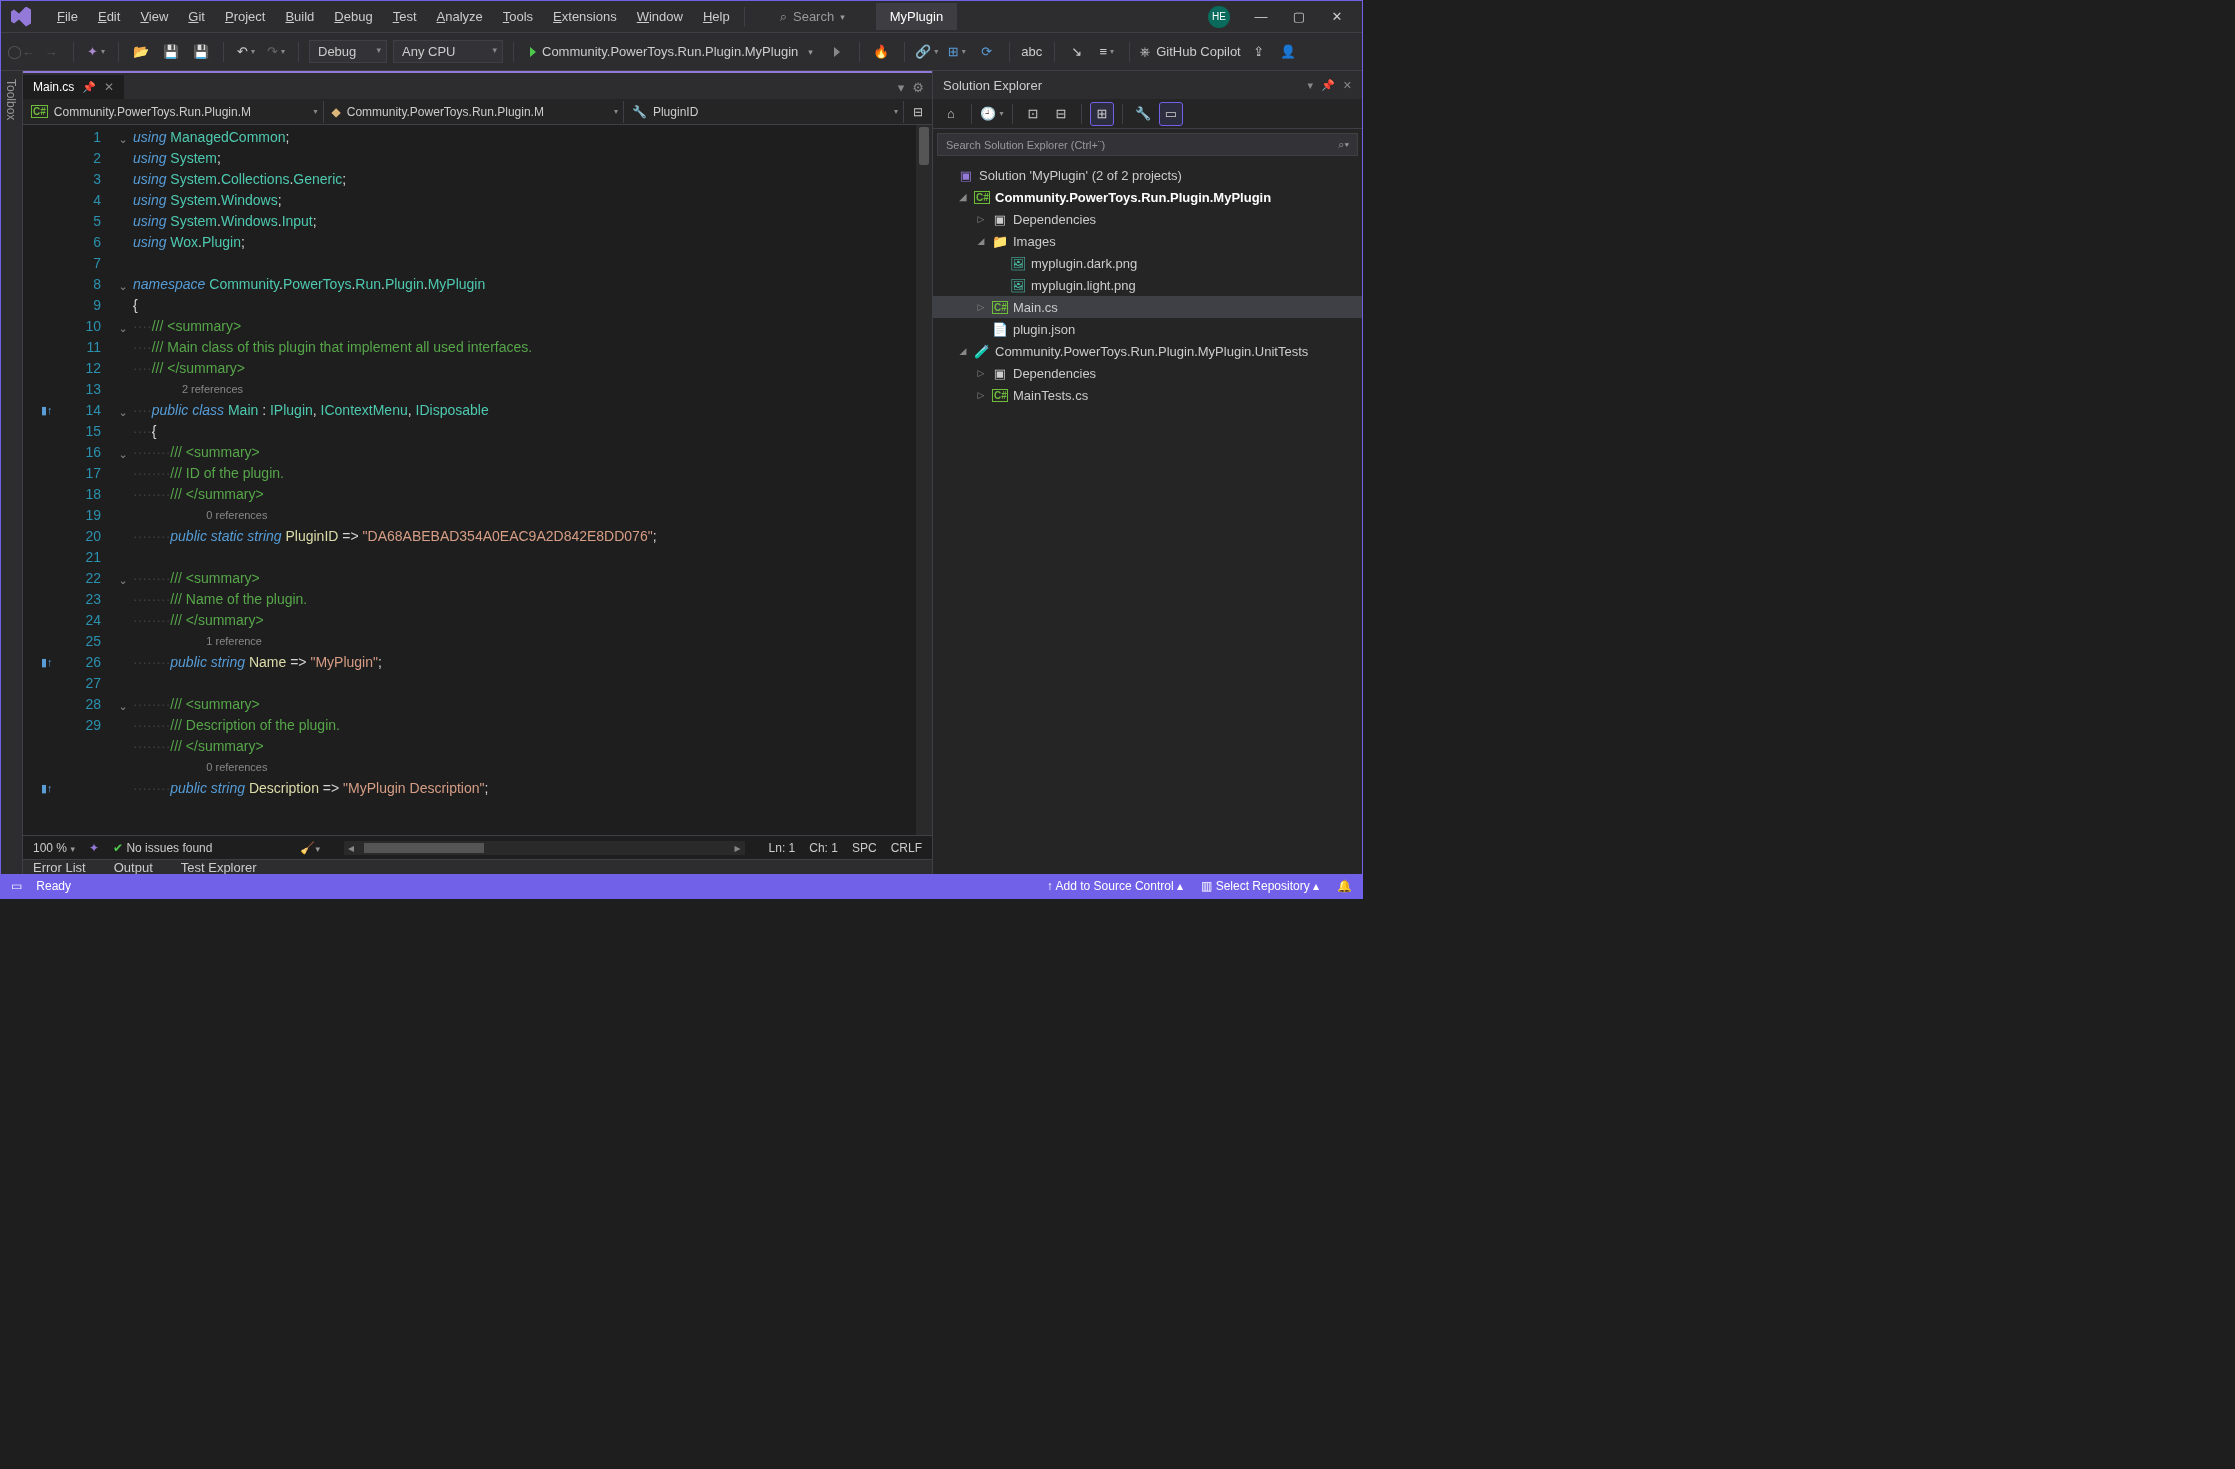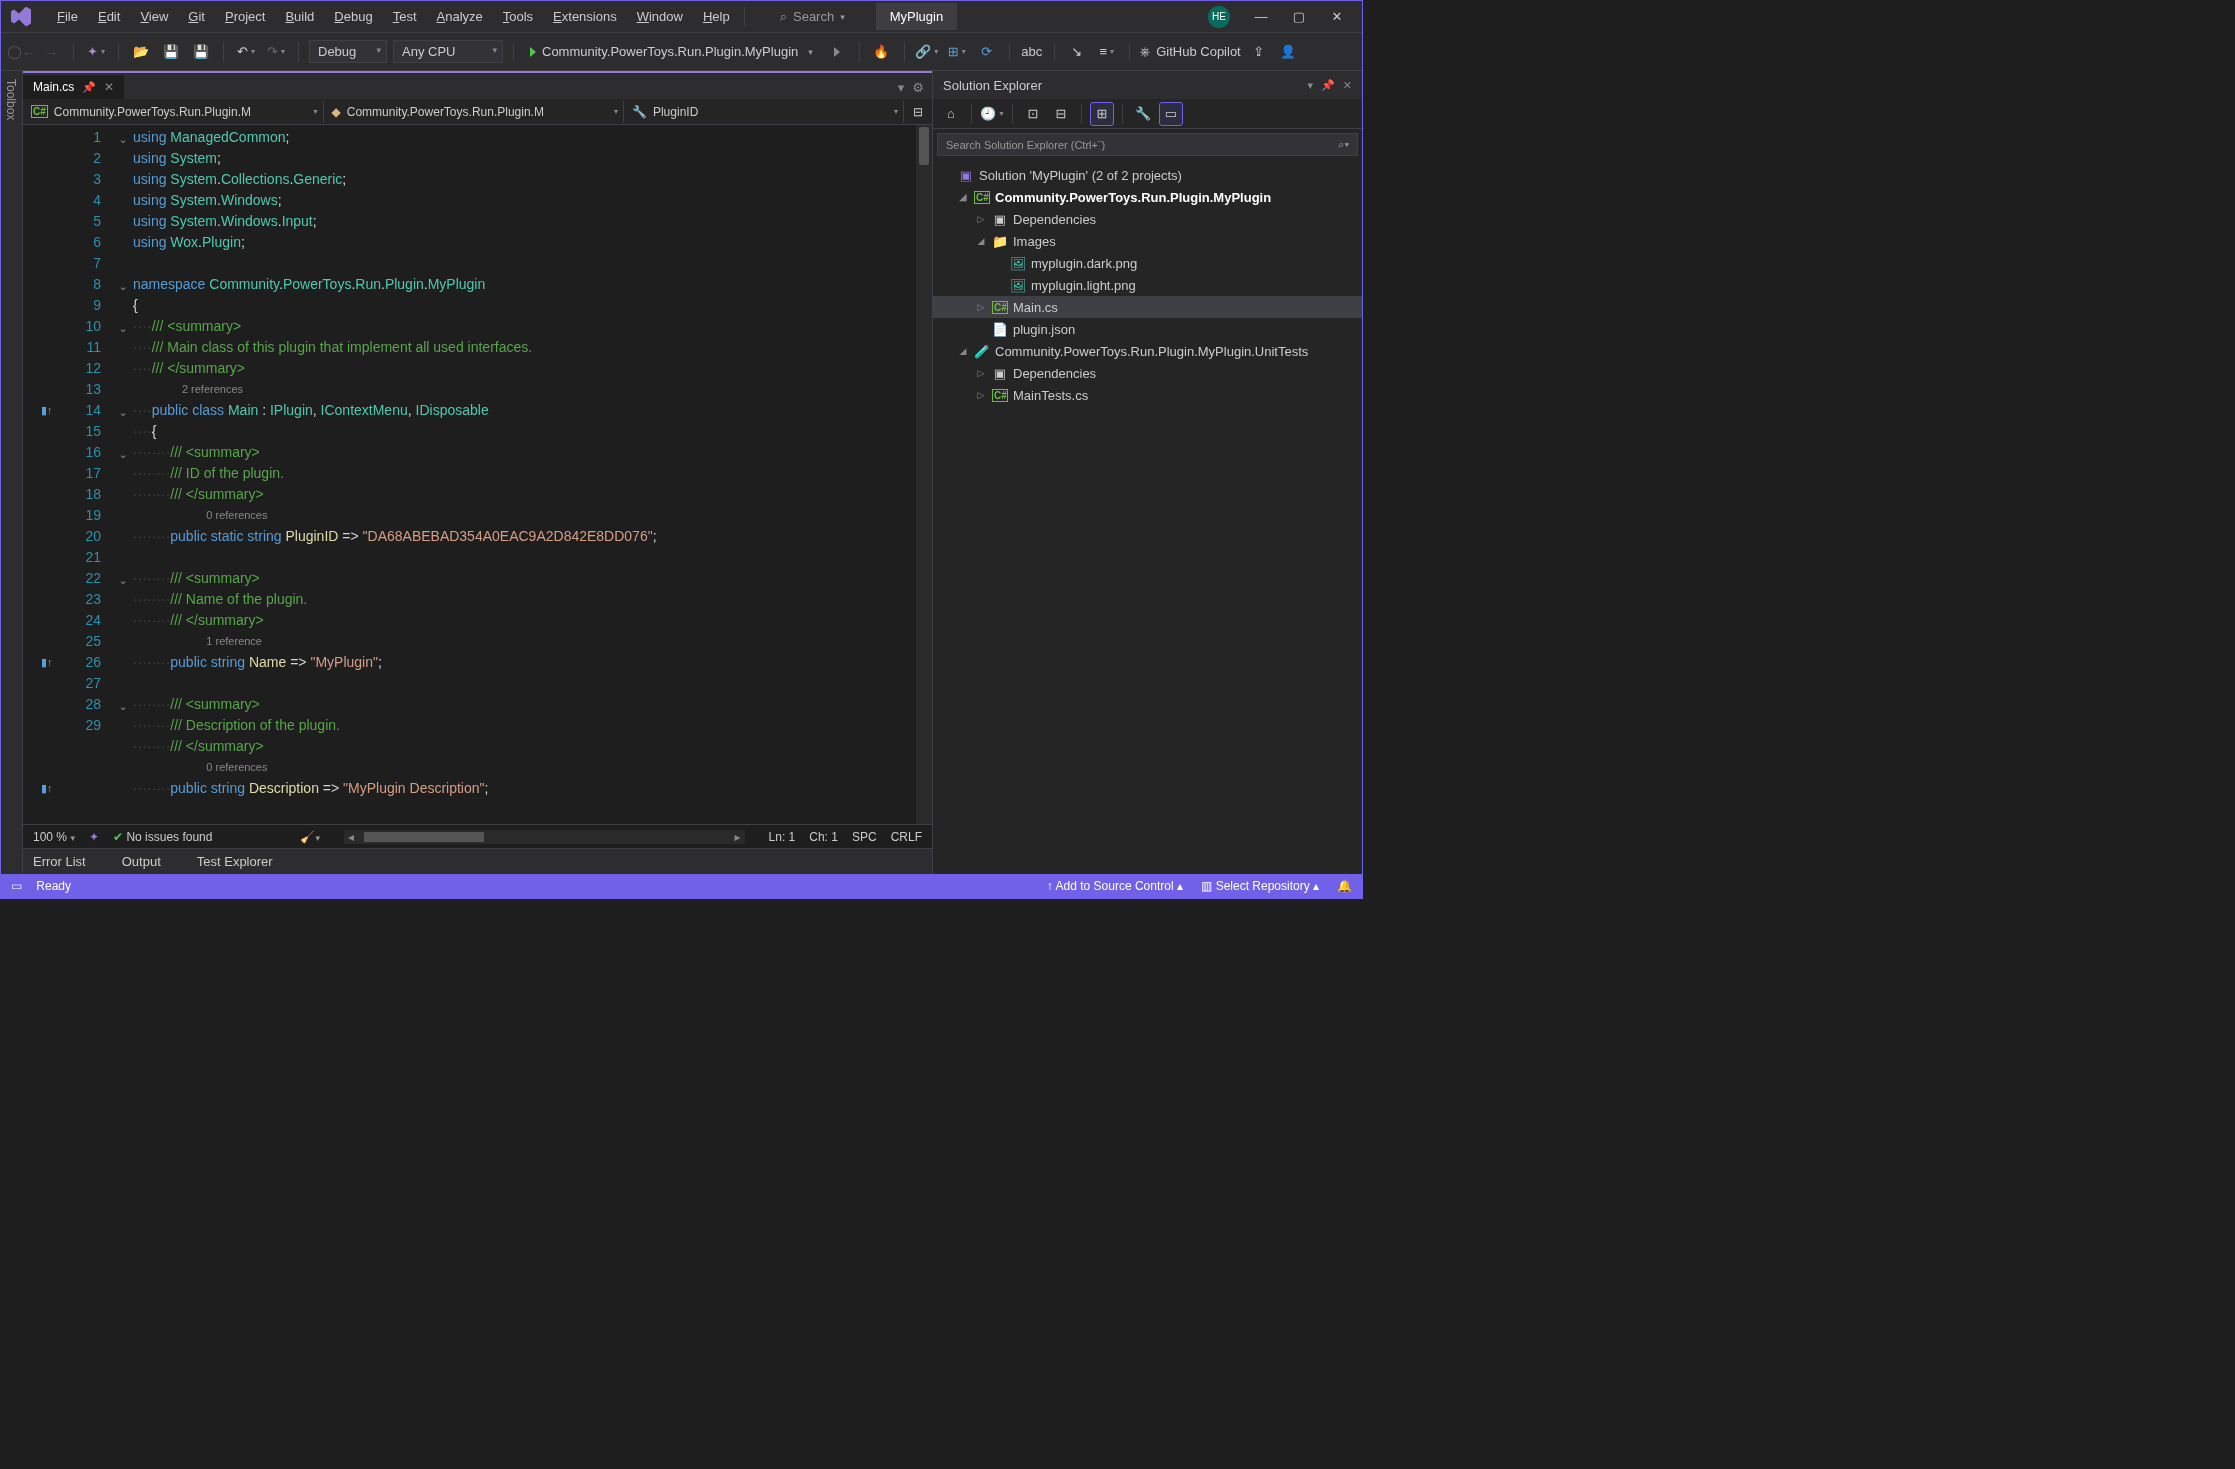--- a/index.html
+++ b/index.html
@@ -31,21 +31,21 @@
 .doc-tabs-right { margin-left:auto; padding:4px 8px; display:flex; gap:8px; color:#888; }
 .navbar { height:26px; background:#252526; display:flex; align-items:center; border-bottom:1px solid #3f3f46; font-size:12px; }
 .nav-combo { flex:1; padding:4px 8px; display:flex; align-items:center; gap:6px; min-width:0; border-right:1px solid #3f3f46; position:relative; overflow:hidden; white-space:nowrap; }
 .nav-combo::after { content:"▾"; position:absolute; right:5px; font-size:8px; color:#888; }
 .code-wrap { flex:1; display:flex; overflow:hidden; position:relative; }
 .margin-gly { width:40px; background:#1e1e1e; }
 .ln-col { width:50px; text-align:right; padding-right:12px; color:#2b91af; font:14px/21px Consolas,monospace; padding-top:2px; }
 .fold-col { width:20px; color:#888; font:11px/21px Consolas,monospace; padding-top:4px; }
 .fold-col div { height:21px; text-align:center; }
 .code { flex:1; font:14px/21px Consolas,monospace; padding-top:2px; white-space:pre; overflow:hidden; }
-.code .kw { color:#569cd6; }
+.code .kw { color:#569cd6;font-style:italic; }
 .code .cls { color:#4ec9b0; }
 .code .cm { color:#57a64a; }
 .code .str { color:#d69d85; }
 .code .id { color:#dcdcaa; }
 .code .txt { color:#d4d4d4; }
 .code .codelens { color:#888; font-size:11px; height:21px; display:block; padding-left:0; }
 .dots { color:#404040; }
 .margin-gly { font:11px/21px Consolas,monospace; padding-top:2px; }
 .margin-gly div { height:21px; padding-left:18px; color:#5a9dd6; }
 .vscroll { width:16px; background:#2a2a2a; position:relative; }
@@ -60,21 +60,21 @@
 .pane-toolbar .tbtn.active { border:1px solid #7160e8; background:#2d2d40; }
 .search-input { margin:4px; background:#333337; border:1px solid #3f3f46; padding:4px 8px; color:#999; display:flex; align-items:center; font-size:11px; }
 .search-input span:last-child { margin-left:auto; }
 .tree { padding:4px 0; font-size:13px; overflow:auto; }
 .tree-row { display:flex; align-items:center; height:22px; padding-left:8px; gap:5px; }
 .tree-row.sel { background:#3f3f46; }
 .tree-row .exp { width:12px; font-size:9px; color:#888; text-align:center; }
 .tree-row .icon { width:16px; text-align:center; }
 .tree-row.bold { font-weight:600; color:#fff; }
 .ind1 { padding-left:24px; } .ind2 { padding-left:42px; } .ind3 { padding-left:60px; }
-.bottom-tabs { height:26px; background:#2d2d30; display:flex; align-items:center; padding:0 10px; gap:36px; color:#ccc; font-size:13px; border-top:1px solid #3f3f46; }
+.bottom-tabs { height:15px; background:#2d2d30; display:flex; align-items:center; padding:0 10px; gap:28px; color:#ccc; font-size:13px; border-top:1px solid #3f3f46; }
 .statusbar { height:24px; background:#7160e8; color:#fff; display:flex; align-items:center; padding:0 10px; font-size:12px; gap:14px; }
 .statusbar .right { margin-left:auto; display:flex; gap:18px; align-items:center; }
 .folder-ic { color:#dcb67a; }
 .cs-ic { color:#6fbb3a; font-size:10px; font-weight:bold; border:1px solid #6fbb3a; padding:0 1px; }
 .img-ic { color:#4ec9b0; }
 .json-ic { color:#ccc; }
 .sln-ic { color:#9379d8; }
 .health { color:#4ec94e; }
 .tri { display:inline-block; width:0; height:0; border-left:6px solid #4ec94e; border-top:5px solid transparent; border-bottom:5px solid transparent; }
 .caret { font-size:9px; color:#999; }

